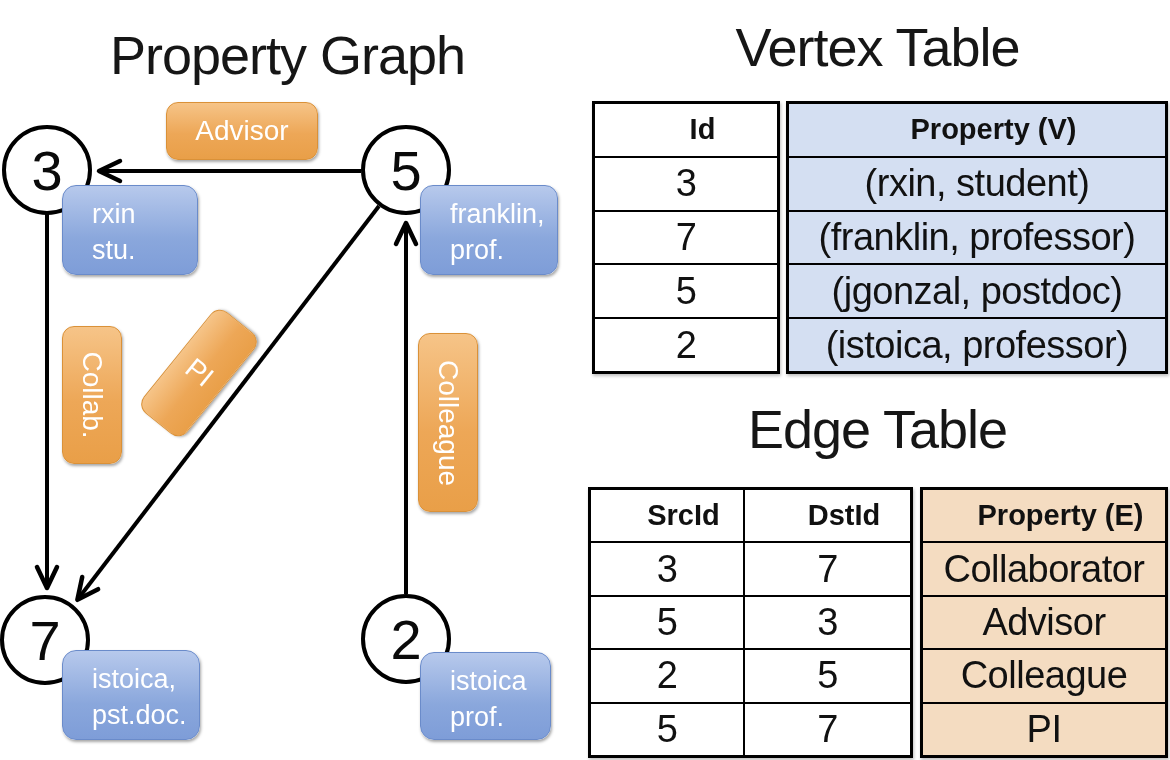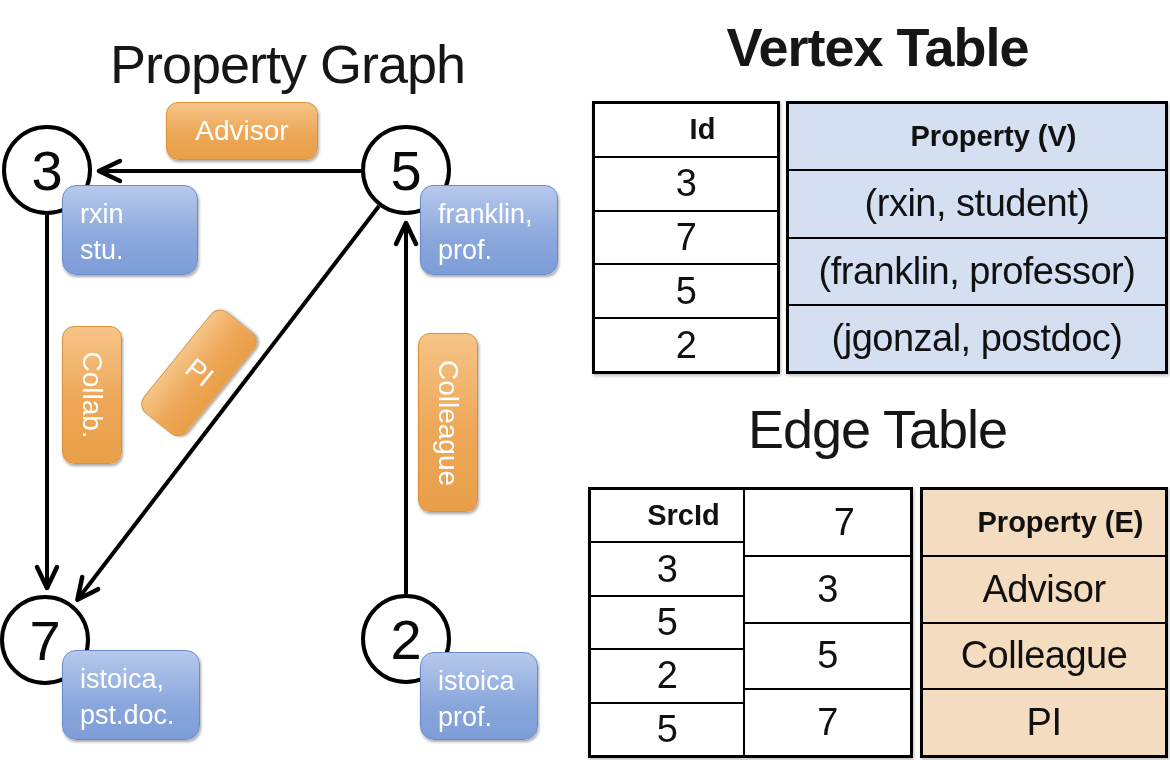--- a/index.html
+++ b/index.html
@@ -5,38 +5,38 @@
   html,body { margin:0; padding:0; background:#ffffff; }
   .canvas {
     position:relative; width:1170px; height:760px; background:#fff;
     font-family:"Liberation Sans","DejaVu Sans",sans-serif; color:#111;
     overflow:hidden;
   }
   .title {
     position:absolute; text-align:center; font-size:54px; font-weight:400;
     letter-spacing:-1px; color:#161616; white-space:nowrap;
   }
-  .graph-title   { left:0;   top:33px;  width:575px; }
-  .vertex-title  { left:585px; top:16px;  width:585px;font-weight:bold; }
+  .graph-title   { left:0;   top:24px;  width:575px; }
+  .vertex-title  { left:585px; top:16px;  width:585px; }
   .edge-title    { left:585px; top:398px; width:585px; }
 
   svg.edges { position:absolute; left:0; top:0; pointer-events:none; }
 
   .node {
     position:absolute; width:90px; height:90px; box-sizing:border-box;
     border:4px solid #000; border-radius:50%; background:#fff;
     display:flex; align-items:center; justify-content:center;
     font-size:56px; font-weight:300; color:#0a0a0a; z-index:2;
   }
 
   .vbox {
     position:absolute; box-sizing:border-box; border-radius:14px; z-index:3;
     background:linear-gradient(180deg,#b7c9ec 0%,#8aa7dc 60%,#7e9dd8 100%);
     border:1.5px solid #6a8bca; box-shadow:1px 2px 3px rgba(0,0,0,0.35);
-    color:#fff; font-size:27px; line-height:1.33; padding:11px 0 0 17px;
+    color:#fff; font-size:27px; line-height:1.33; padding:11px 0 0 29px;
     white-space:pre-line;
   }
 
   .ebox {
     position:absolute; box-sizing:border-box; border-radius:12px; z-index:3;
     background:linear-gradient(180deg,#f6c488 0%,#eda757 55%,#e99f48 100%);
     border:1.5px solid #da9138; box-shadow:1px 2px 3px rgba(0,0,0,0.35);
     color:#fff; font-size:28px; display:flex; align-items:center; justify-content:center;
   }
   .vtext { transform:rotate(90deg); white-space:nowrap; }
@@ -91,21 +91,21 @@
   <div class="node" style="left:361px; top:594px;">
       <span>2</span>
     </div>
 
   <div class="vbox" style="left:62px;  top:185px; width:136px; height:90px;">rxin
 stu.</div>
   <div class="vbox" style="left:420px; top:185px; width:138px; height:90px;border-radius:13px;">franklin,
 prof.</div>
   <div class="vbox" style="left:62px;  top:650px; width:138px; height:90px;">istoica,
 pst.doc.</div>
-  <div class="vbox" style="left:420px; top:652px; width:118px; height:88px;">istoica
+  <div class="vbox" style="left:420px; top:652px; width:131px; height:88px;">istoica
 prof.</div>
 
   <div class="ebox" style="left:166px; top:102px; width:152px; height:58px;">
     <span>Advisor</span>
   </div>
   <div class="ebox" style="left:62px; top:326px; width:60px; height:138px;">
     <span class="vtext">Collab.</span>
   </div>
   <div class="ebox pi-box" style="left:134px; top:345px; width:130px; height:56px;">
     <span class="vtext">PI</span>
@@ -122,42 +122,45 @@
       <div class="cell num">3</div>
       <div class="cell num">7</div>
       <div class="cell num">5</div>
       <div class="cell num">2</div>
     </div>
     <div class="tbox bg-blue" style="flex:1;">
       <div class="cell th">Property (V)</div>
       <div class="cell">(rxin, student)</div>
       <div class="cell">(franklin, professor)</div>
       <div class="cell">(jgonzal, postdoc)</div>
+      <div class="cell">(istoica, professor)</div>
     </div>
   </div>
 
   <div class="title edge-title">Edge Table</div>
 
   <div class="tablewrap" style="left:588px; top:487px; width:580px; height:271px; gap:7px;">
     <div class="tbox pair" style="width:325px;">
       <div class="tcol" style="max-width:152px;">
         <div class="cell th">SrcId</div>
         <div class="cell num">3</div>
         <div class="cell num">5</div>
         <div class="cell num">2</div>
         <div class="cell num">5</div>
       </div>
       <div class="tcol divider">
+        <div class="cell th">DstId</div>
         <div class="cell num">7</div>
         <div class="cell num">3</div>
         <div class="cell num">5</div>
         <div class="cell num">7</div>
       </div>
     </div>
     <div class="tbox bg-tan" style="flex:1;">
       <div class="cell th">Property (E)</div>
+      <div class="cell">Collaborator</div>
       <div class="cell">Advisor</div>
       <div class="cell">Colleague</div>
       <div class="cell">PI</div>
     </div>
   </div>
 
 </div>
 
 </body></html>

